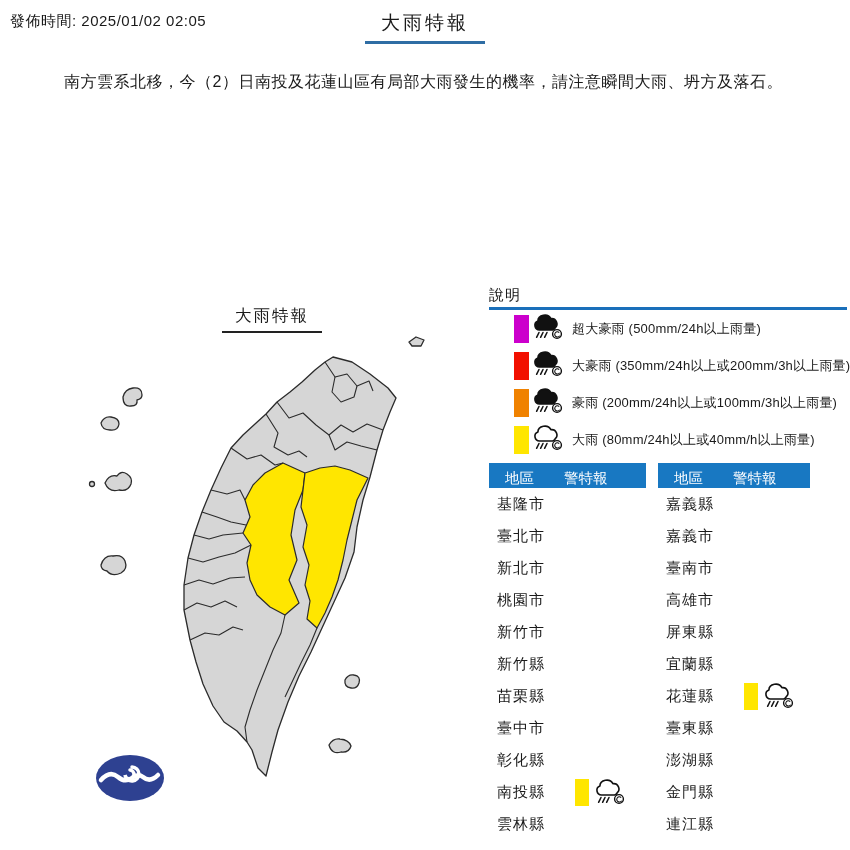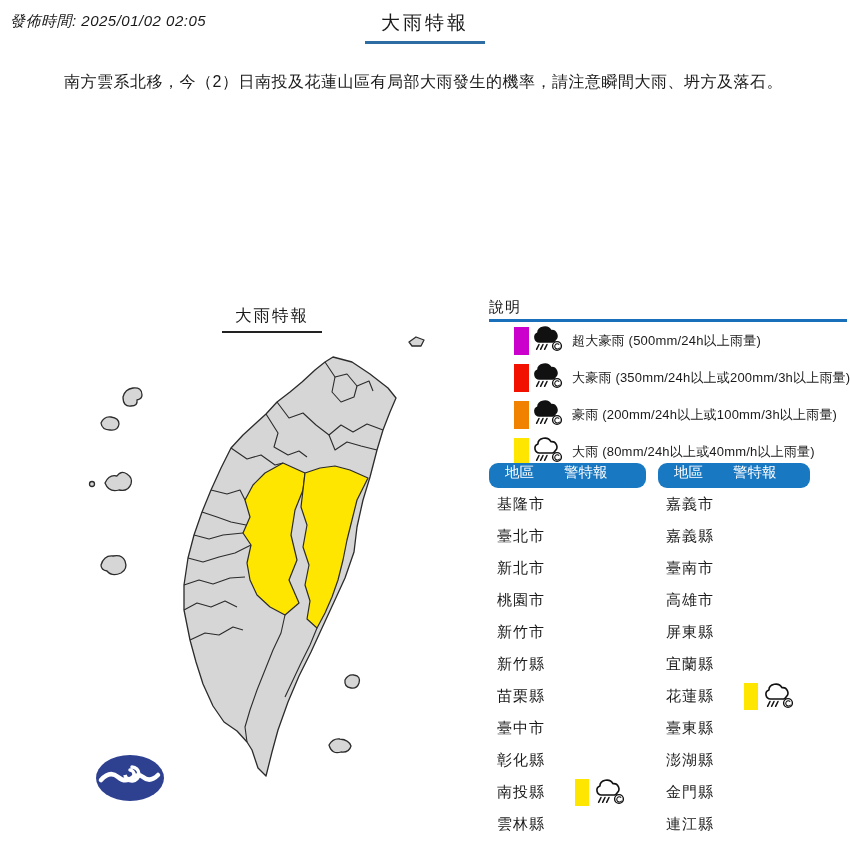--- a/index.html
+++ b/index.html
@@ -1,50 +1,50 @@
 <!DOCTYPE html>
 <html style="--hl: #ffe600; --rule: #1a6fba; --hdr: #1878c2;"><head>
 <meta charset="utf-8">
 <style>
   * { margin:0; padding:0; box-sizing:border-box; }
   html,body { width:850px; height:850px; background:#ffffff; overflow:hidden;
               font-family:"Liberation Sans","DejaVu Sans",sans-serif; color:#1a1a1a; }
   .abs { position:absolute; }
 
   
-  #publish-time { left:10px; top:12px; font-size:15px; letter-spacing:.5px;font-style:italic; }
+  #publish-time { left:10px; top:12px; font-size:15px; letter-spacing:.5px; }
   #page-title { left:50%; top:10px; transform:translateX(-50%);
                 font-size:19px; letter-spacing:3px; padding:0 16px 5px;
                 border-bottom:3px solid #2e6da4; }
   #bulletin { left:64px; top:72px; width:740px; font-size:16px; letter-spacing:.5px; }
 
   
   #map-wrap { left:85px; top:285px; width:395px; height:565px; }
   #map-title { left:222px; top:305px; width:100px; text-align:center;
                font-size:16.5px; letter-spacing:2px; padding-bottom:4px;
                border-bottom:2px solid #222; }
   .land { fill:#d6d6d6; stroke:#2b2b2b; stroke-width:1.3; stroke-linejoin:round; }
   .hl   { fill:var(--hl,#ffe600); stroke:#2b2b2b; stroke-width:1.2; stroke-linejoin:round; }
   .bline{ fill:none; stroke:#2b2b2b; stroke-width:1.1; stroke-linejoin:round; }
 
   
   #legend { left:489px; top:286px; width:358px; }
-  #legend-title { font-size:15px; letter-spacing:1px;margin-top:12px; }
+  #legend-title { font-size:15px; letter-spacing:1px; }
   #legend-rule { border:none; border-top:3px solid var(--rule,#1a6fba); margin-top:2px; }
   .legend-item { display:flex; align-items:center; height:37px;padding-left:25px; }
   .legend-swatch { width:15px; height:28px; flex:0 0 15px; }
   .legend-icon { margin-left:3px; flex:0 0 34px; }
   .legend-label { font-size:13px; margin-left:6px; white-space:nowrap; letter-spacing:.2px; }
 
   
   .wtable { width:157px; }
   #table-left  { left:489px; top:463px; }
   #table-right { left:658px; top:463px; width:152px; }
-  .thead { display:flex; align-items:flex-start; height:25px; background:var(--hdr,#1878c2);
-           color:#fff; font-size:14.5px;border-radius:9px; }
+  .thead { display:flex; align-items:flex-end; height:25px; background:var(--hdr,#1878c2);
+           color:#fff; font-size:14.5px; }
   .th-region { padding-left:16px; }
   .th-warning { margin-left:30px; }
   .trow { position:relative; display:flex; align-items:center; height:32px; font-size:15px; }
   .region-name { padding-left:8px; letter-spacing:1px; }
   .warning-cell { position:absolute; left:86px; top:2px; display:flex; align-items:center; }
   .warning-swatch { width:14px; height:27px; margin-right:5px; }
 </style>
 </head>
 <body>
 
@@ -208,24 +208,24 @@
     </div>
 </div>
 
 <div class="abs wtable" id="table-right">
   <div class="thead">
     <span class="th-region">地區</span>
     <span class="th-warning">警特報</span>
   </div>
   <div class="tbody">
       <div class="trow">
+        <span class="region-name">嘉義縣</span>
+      </div>
+      <div class="trow">
         <span class="region-name">嘉義市</span>
-      </div>
-      <div class="trow">
-        <span class="region-name">嘉義縣</span>
       </div>
       <div class="trow">
         <span class="region-name">臺南市</span>
       </div>
       <div class="trow">
         <span class="region-name">高雄市</span>
       </div>
       <div class="trow">
         <span class="region-name">屏東縣</span>
       </div>

